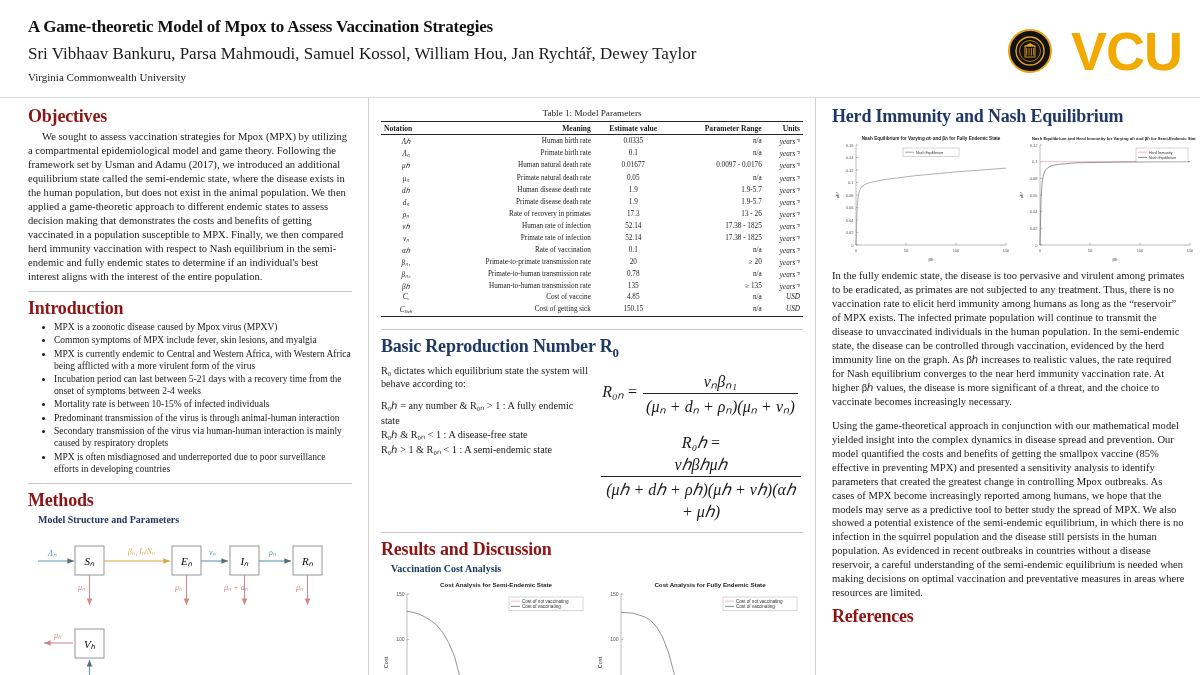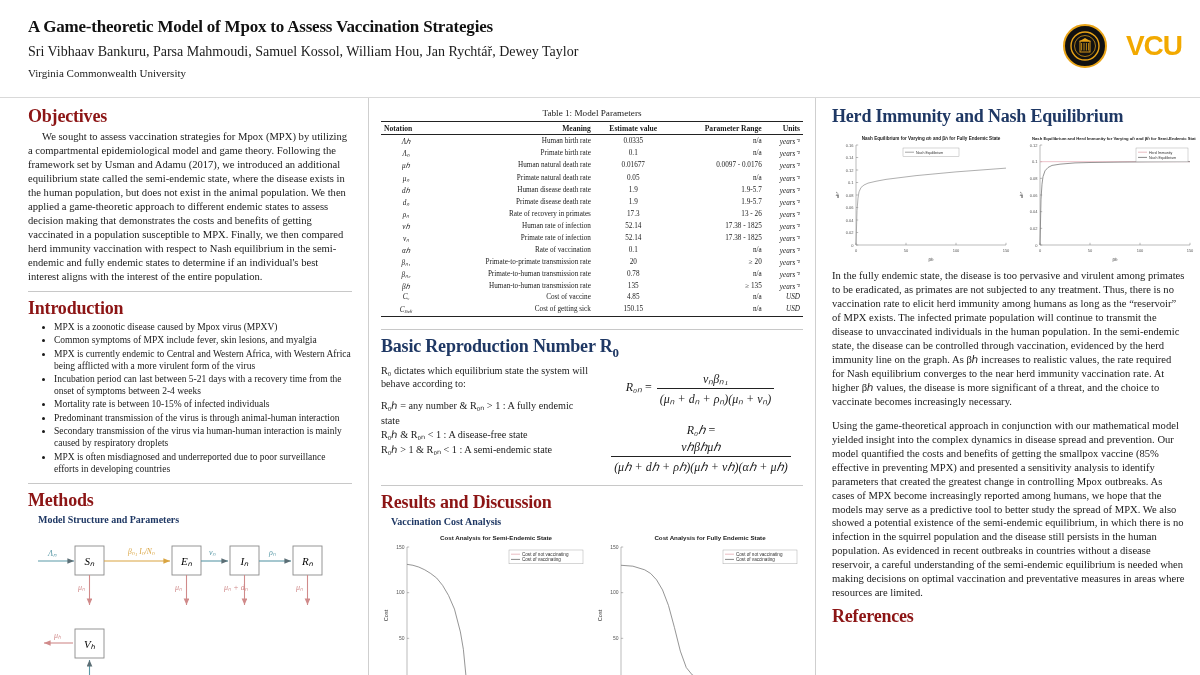--- a/index.html
+++ b/index.html
@@ -5,27 +5,27 @@
   html,body{margin:0;padding:0;}
   body{
     width:1200px;height:675px;overflow:hidden;background:#ffffff;
     font-family:"Liberation Serif", serif;color:#1a1a1a;
   }
   .poster{position:relative;width:1200px;height:675px;box-sizing:border-box;}
 
   
   .header{position:relative;padding:18px 24px 6px 28px;height:98px;box-sizing:border-box;}
   .title{font-size:17px;font-weight:bold;letter-spacing:-0.2px;line-height:1.05;margin:0 0 8px 0;color:#111;}
-  .authors{font-size:14px;margin:0 0 7px 0;color:#1b1b1b;}
+  .authors{font-size:17px;margin:0 0 7px 0;color:#1b1b1b;}
   .affil{font-size:11px;color:#222;margin:0;}
   .logo{position:absolute;right:18px;top:24px;display:flex;align-items:center;gap:4px;}
   .logo-seal{width:40px;height:40px;border-radius:50%;background:#111;border:2px solid #e8a317;
              display:flex;align-items:center;justify-content:center;}
   .logo-seal svg{display:block;}
-  .logo-text{font-family:"Liberation Sans",sans-serif;font-size:28px;font-weight:bold;color:#f2a900;letter-spacing:-1px;line-height:1;margin-left:15px;}
+  .logo-text{font-family:"Liberation Sans",sans-serif;font-size:54px;font-weight:bold;color:#f2a900;letter-spacing:-1px;line-height:1;margin-left:15px;}
   .header-rule{position:absolute;left:0;right:0;bottom:0;height:1px;background:#d9d9d9;}
 
   
   .cols{display:flex;width:1200px;height:577px;box-sizing:border-box;}
   .col{box-sizing:border-box;position:relative;}
   .col-left{width:368px;padding:8px 16px 0 28px;}
   .col-mid{width:448px;padding:8px 12px 0 12px;border-left:1px solid #cfcfcf;border-right:1px solid #cfcfcf;}
   .col-right{width:384px;padding:8px 14px 0 16px;}
 
   h2.sec{font-family:"Liberation Serif",serif;font-size:18px;font-weight:bold;color:#8c1515;
@@ -52,21 +52,21 @@
   table.params .c-mean{text-align:right;}
   table.params .c-est{text-align:center;}
   table.params .c-rng{text-align:right;}
   table.params .c-unt{text-align:right;font-style:italic;}
   .tbl-bottom{height:1px;background:#222;margin-top:0;}
 
   
   .r0wrap{display:flex;gap:6px;margin-top:2px;}
   .r0left{width:212px;}
   .r0right{flex:1;display:flex;flex-direction:column;justify-content:flex-start;gap:14px;padding-top:6px;}
-  .eq{font-size:12px;text-align:center;}
+  .eq{font-size:16px;text-align:center;}
   .frac{display:inline-flex;flex-direction:column;align-items:center;vertical-align:middle;margin:0 2px;}
   .frac .num{padding:0 3px 1px 3px;}
   .frac .den{border-top:0.9px solid #222;padding:1px 3px 0 3px;}
   .mi{font-style:italic;}
   .r0txt{font-size:10.2px;line-height:1.3;}
   .r0list{font-size:10.2px;line-height:1.42;margin-top:9px;}
   sub{font-size:0.72em;}
 
   
   .chartrow{display:flex;gap:2px;margin-top:4px;}

